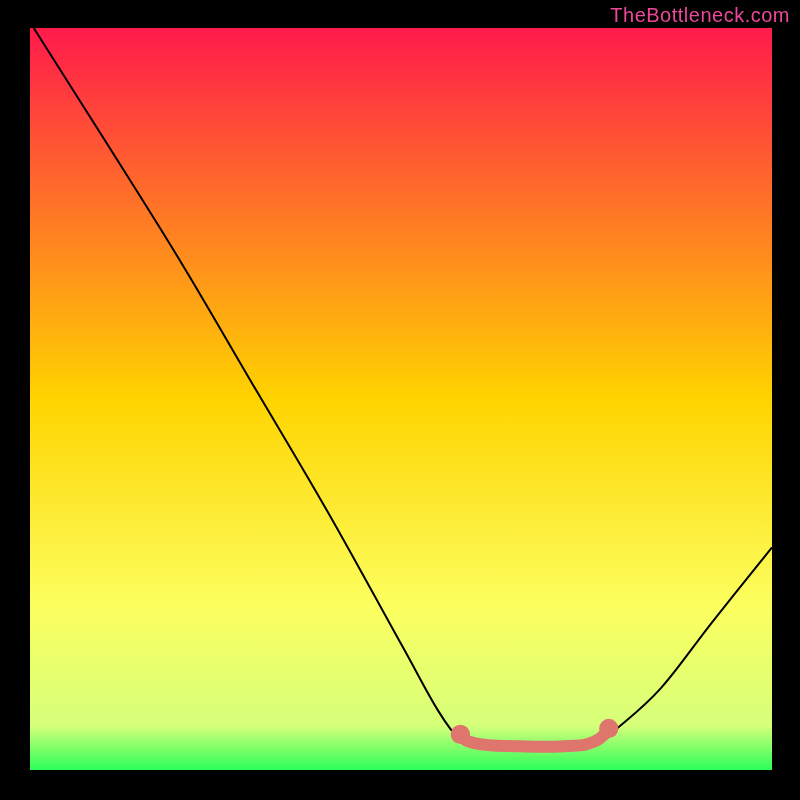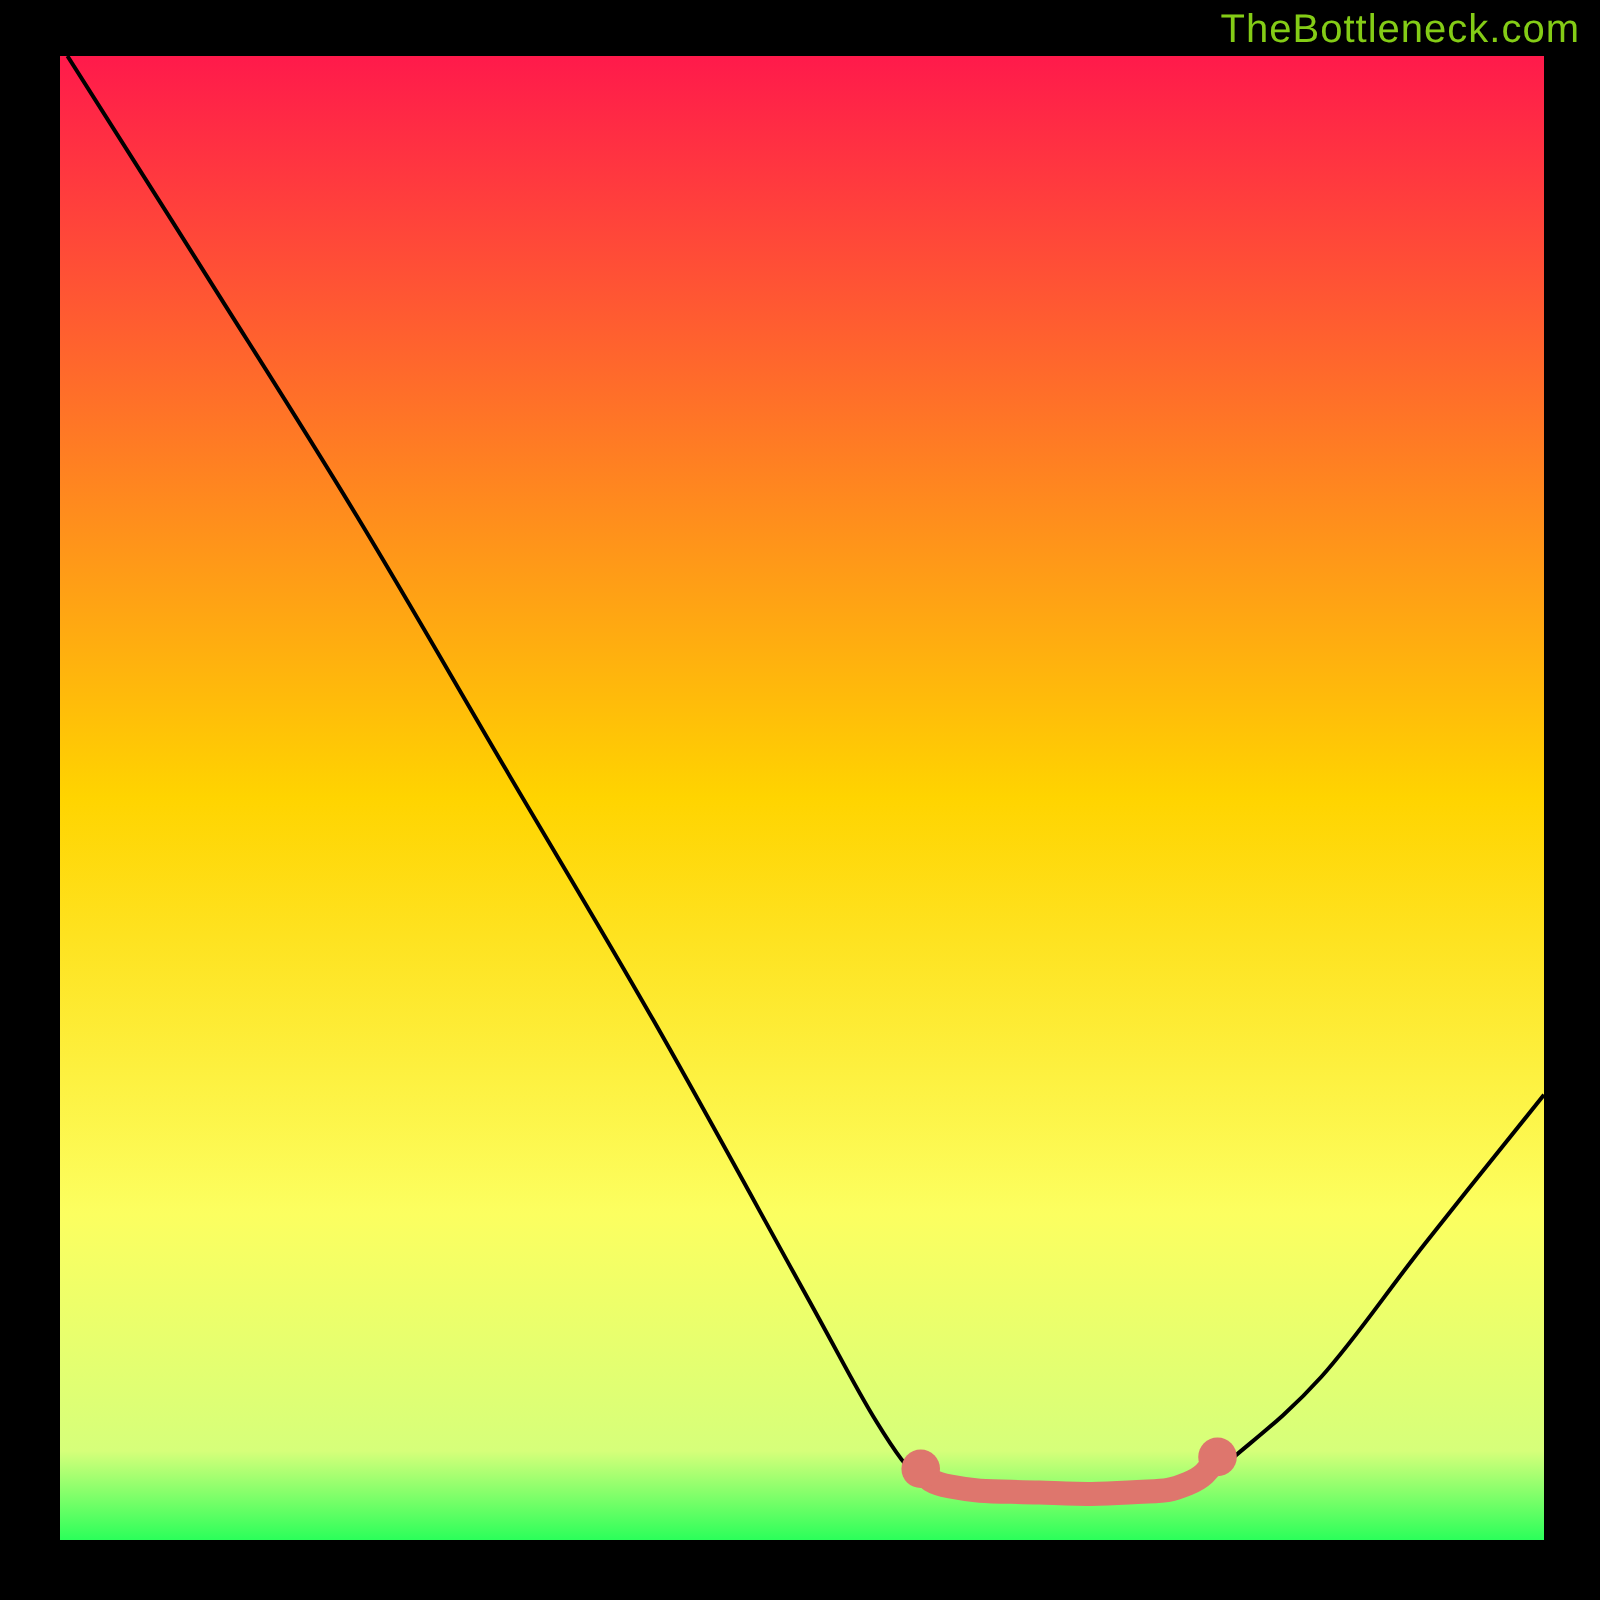--- a/index.html
+++ b/index.html
@@ -8,21 +8,21 @@
     width: 800px;
     height: 800px;
     background: #000;
     font-family: Arial, Helvetica, sans-serif;
     overflow: hidden;
   }
   .watermark {
     position: absolute;
     top: 4px;
     right: 10px;
-    color: #84cc16;
+    color: #ec4899;
     font-size: 20px;
     font-weight: 500;
     letter-spacing: 0.5px;
     z-index: 10;
   }
   .plot-wrap {
     position: absolute;
     top: 28px;
     left: 30px;
     width: 742px;

